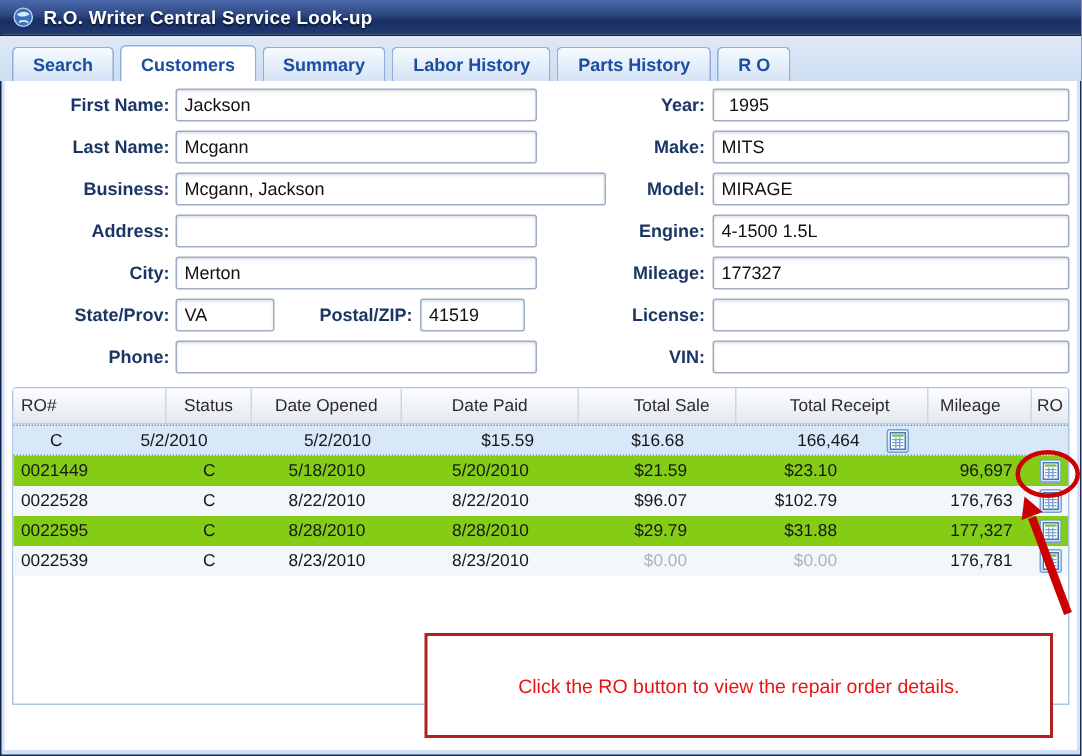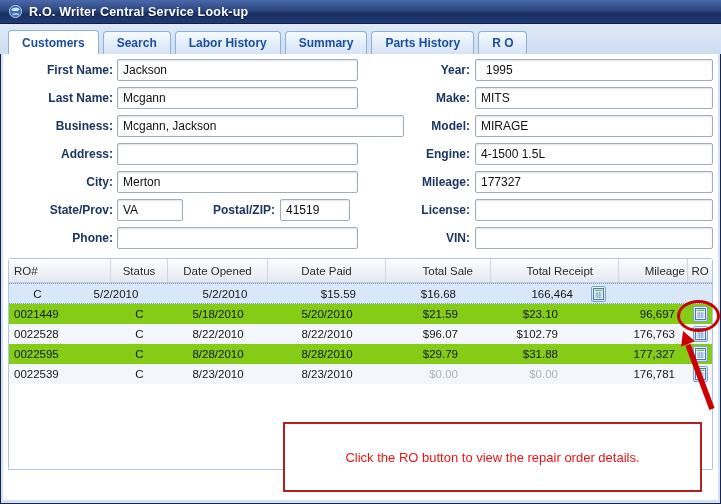--- a/index.html
+++ b/index.html
@@ -68,21 +68,21 @@
   .c0{width:102px;padding-left:5px;}
   .c1{width:57px;justify-content:center;}
   .c2{width:100px;justify-content:center;}
   .c3{width:118px;justify-content:center;}
   .c4{width:105px;justify-content:flex-end;}
   .c5{width:128px;justify-content:flex-end;}
   .c6{width:69px;justify-content:flex-end;}
   .c7{width:24px;justify-content:center;border-right:none !important;}
   .grid-header .c4{padding-right:17px;}
   .grid-header .c5{padding-right:25px;}
-  .grid-header .c6{padding-right:2px;}
+  .grid-header .c6{padding-right:20px;}
   .tr .c4{padding-right:33px;}
   .tr .c5{padding-right:61px;}
   .tr .c6{padding-right:13px;}
   .ro-btn{
     width:15px;height:16px;padding:0;margin:0;cursor:pointer;
     border:1px solid #7ba2d4;border-radius:2px;
     background:linear-gradient(#ecf4fc,#cfe0f3);
     display:flex;align-items:center;justify-content:center;
   }
   
@@ -106,24 +106,24 @@
   <div class="titlebar">
     <svg class="app-icon" viewBox="0 0 16 16">
       <circle cx="8" cy="8" r="6.5" fill="#3c70b8" stroke="#b9d2ef" stroke-width="1"></circle>
       <path d="M3.5 6 C6 3.5 11 3.5 12.5 6 C10 7.5 6 8.5 3.5 6 Z" fill="#dceafb"></path>
       <path d="M5 11.5 C7.5 10 10.5 10.5 11.5 12" stroke="#dceafb" stroke-width="1.3" fill="none"></path>
     </svg>
     <span class="title">R.O. Writer Central Service Look-up</span>
   </div>
 
   <div class="tabstrip">
+    <div class="tab">Search</div>
     <div class="tab active">Customers</div>
-    <div class="tab">Search</div>
+    <div class="tab">Summary</div>
     <div class="tab">Labor History</div>
-    <div class="tab">Summary</div>
     <div class="tab">Parts History</div>
     <div class="tab">R O</div>
   </div>
 
   <div class="content"></div>
 
   <div class="field-label" style="left:8px;top:59px;width:105px">First Name:</div>
   <input class="field-input" style="left: 117px; top: 59px; width: 241px;" value="Jackson">
   <div class="field-label" style="left:8px;top:87px;width:105px">Last Name:</div>
   <input class="field-input" style="left: 117px; top: 87px; width: 241px;" value="Mcgann">

